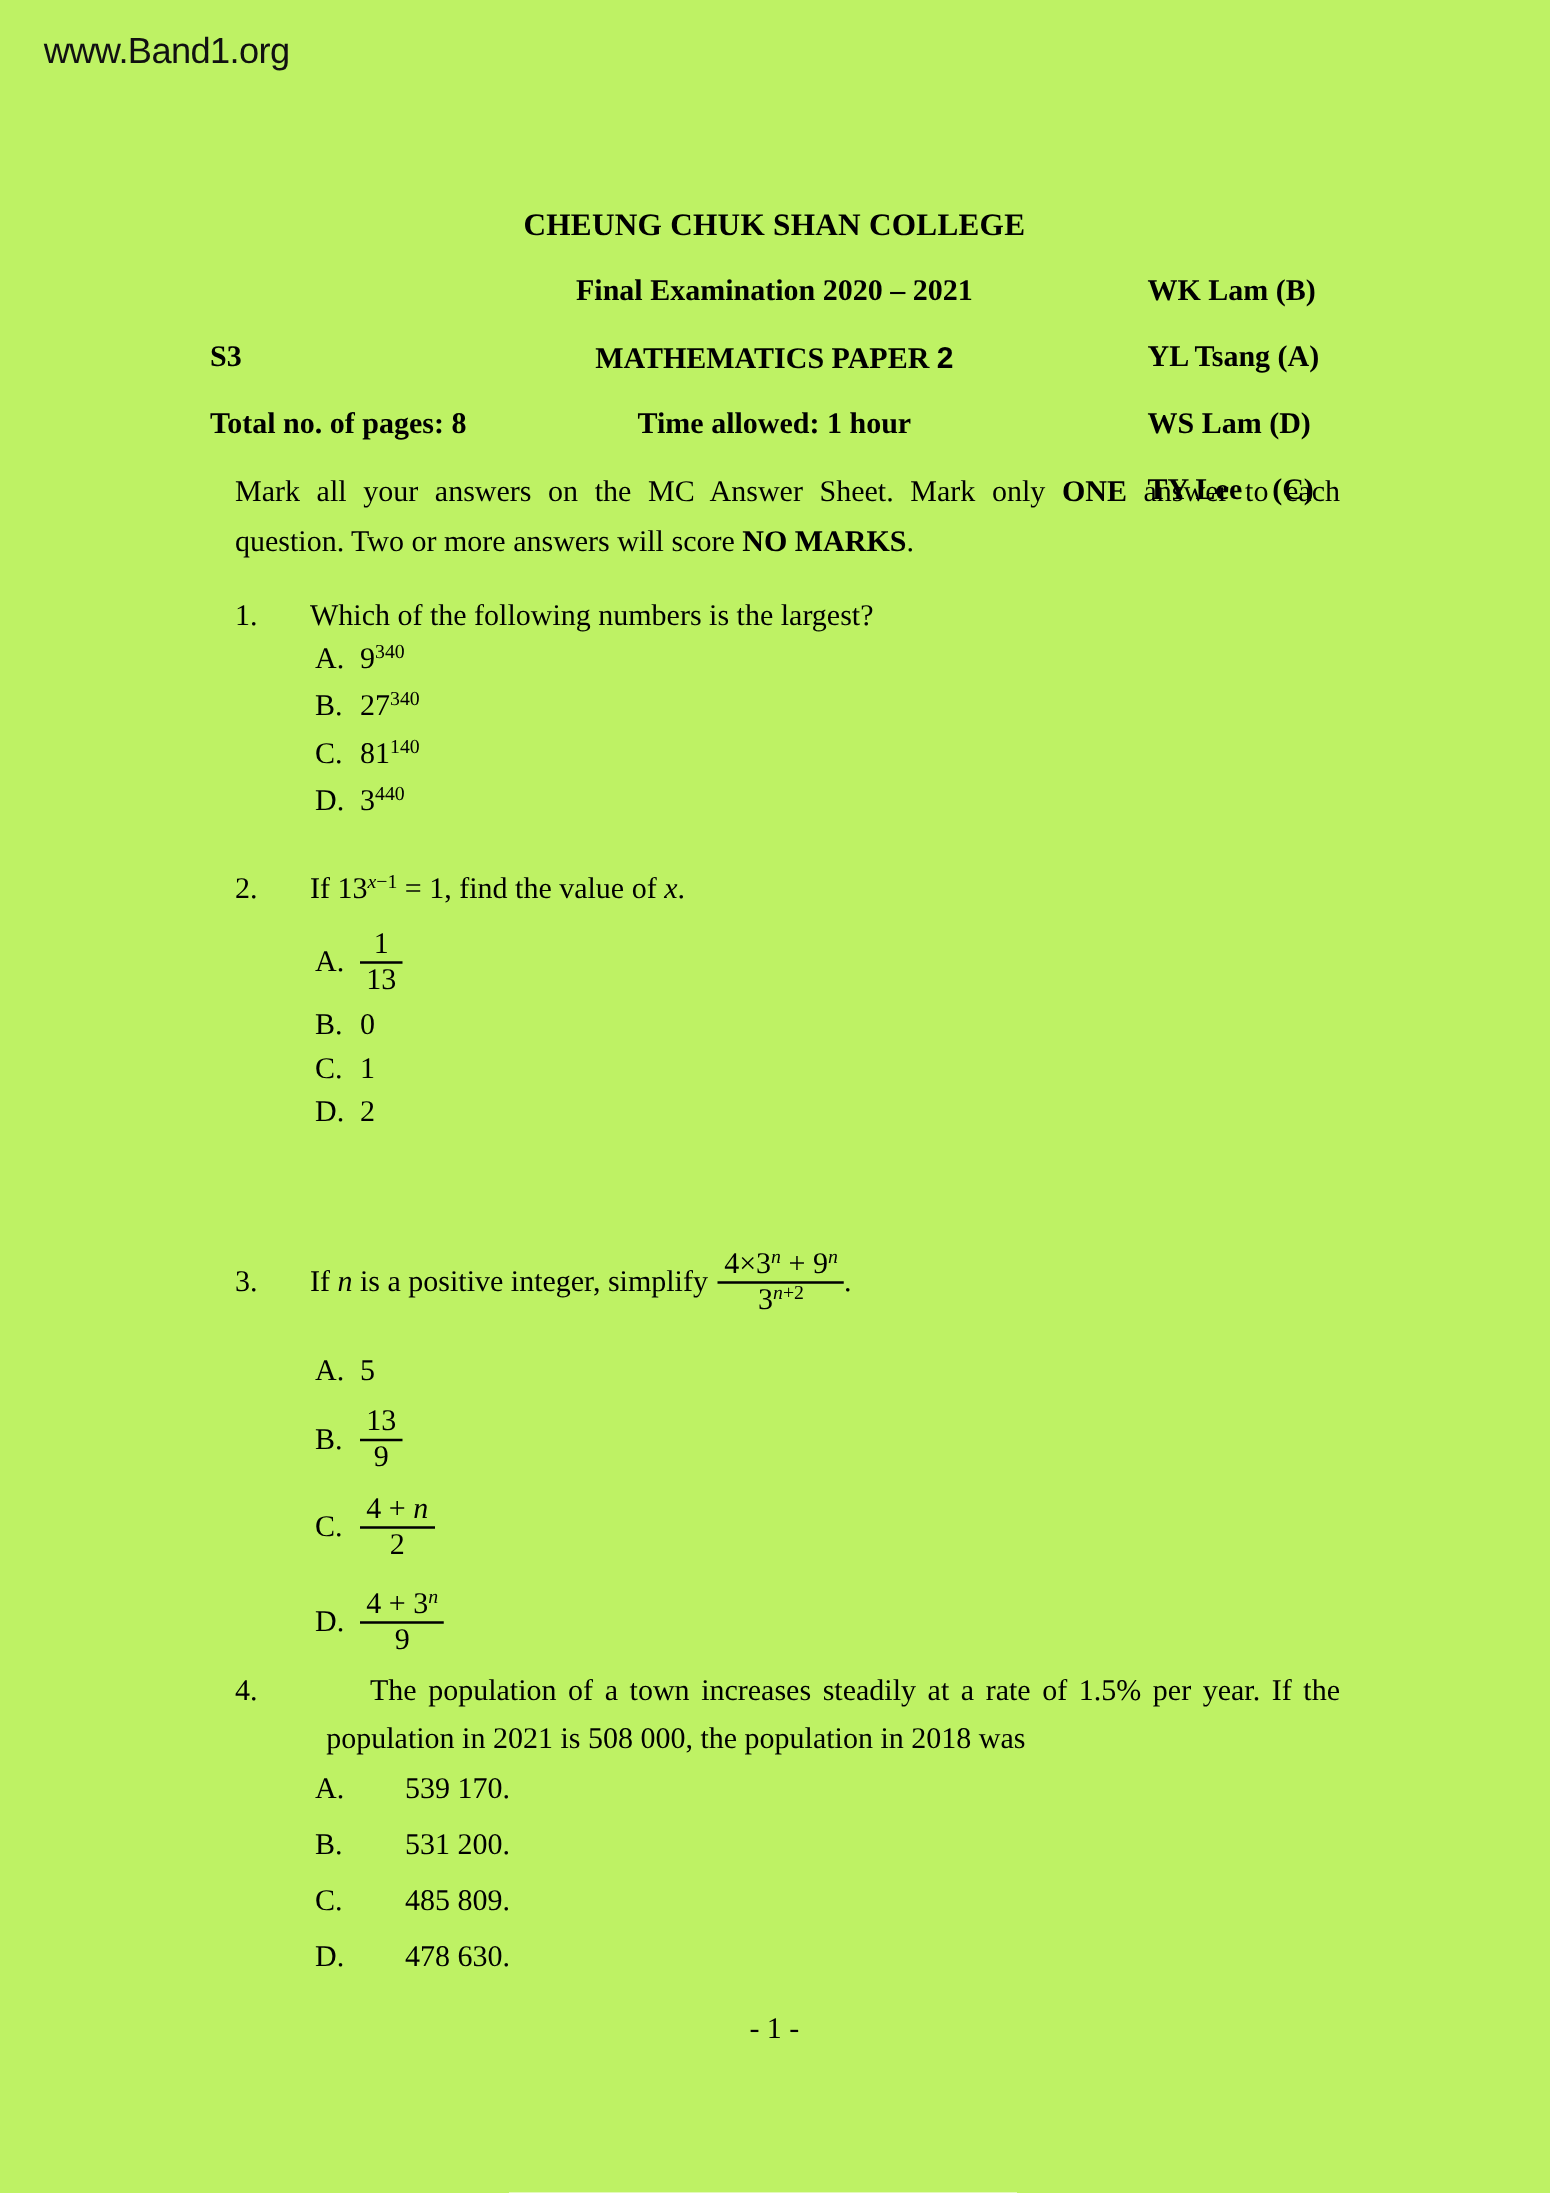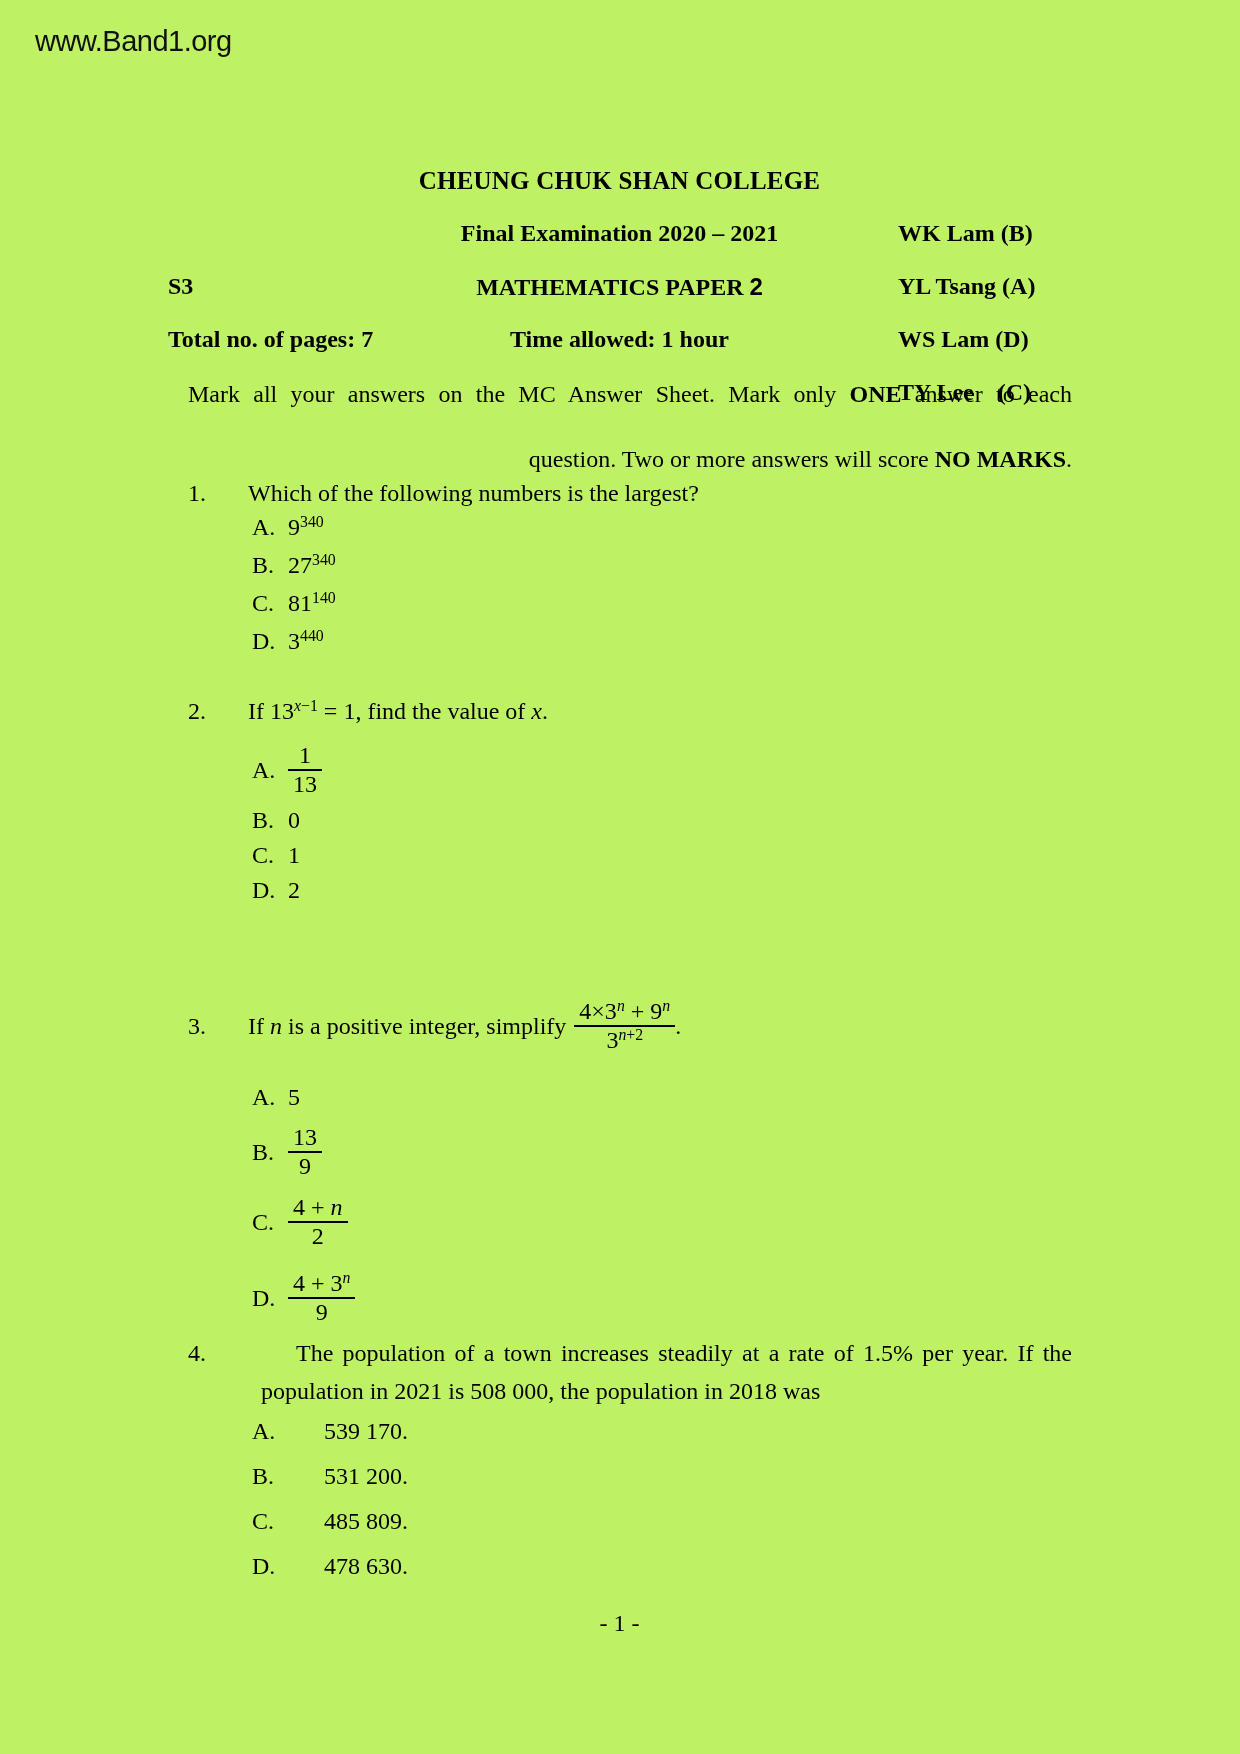--- a/index.html
+++ b/index.html
@@ -12,27 +12,27 @@
     position:absolute; left:35px; top:24px;
     font-family:"Liberation Sans", sans-serif; font-size:29px; line-height:34px;
     letter-spacing:-0.5px; color:#111;
   }
   
   .header { position:absolute; left:167px; top:146px; width:905px; font-weight:bold; }
   .hrow { position:relative; height:37px; line-height:37px; white-space:nowrap;margin-top:16px; }
   .hleft  { position:absolute; left:1px; }
   .hcenter{ position:absolute; left:0; right:0; text-align:center; }
   .hcollege { font-size:25px; letter-spacing:0.2px; }
-  .hright { position:absolute; left:731px; }
+  .hright { position:absolute; left:751px; }
   .sansnum { font-family:"Liberation Sans", sans-serif; font-weight:bold; }
   
   .answer-heading { position:absolute; left:188px; top:342px; line-height:30px; font-weight:bold; font-size:25px; letter-spacing:0.2px; }
   .instructions { position:absolute; left:188px; top:374px; width:884px; line-height:40px; }
   .instr-line1 { text-align:justify; text-align-last:justify; }
-  .instr-line2 { text-align:right;margin-top:25px; }
+  .instr-line2 { text-align:left; }
   
   .question { position:absolute; left:188px; width:884px; }
   .qrow { display:flex; align-items:flex-start; }
   .qrow.vcenter { align-items:center; }
   .qnum { width:60px; flex:none; line-height:30px; }
   .qtext { flex:1; line-height:30px; }
   .qtext-line1 { text-align:justify; text-align-last:justify; line-height:38px; }
   .qtext-line2 { text-align:left; line-height:38px; }
   .opts { margin-left:64px; }
   .opt { display:flex; align-items:baseline; line-height:30px; }
@@ -79,21 +79,21 @@
     <div class="hrow">
       <div class="hcenter">Final Examination 2020 – 2021</div>
       <div class="hright">WK Lam (B)</div>
     </div>
     <div class="hrow">
       <div class="hleft">S3</div>
       <div class="hcenter"><span>MATHEMATICS PAPER </span><span class="sansnum">2</span></div>
       <div class="hright">YL Tsang (A)</div>
     </div>
     <div class="hrow">
-      <div class="hleft">Total no. of pages: 7</div>
+      <div class="hleft">Total no. of pages: 8</div>
       <div class="hcenter">Time allowed: 1 hour</div>
       <div class="hright">WS Lam (D)</div>
     </div>
     <div class="hrow">
       <div class="hright">TY Lee&nbsp;&nbsp;&nbsp;&nbsp;(C)</div>
     </div>
   </div>
 
 
   <div class="instructions">

